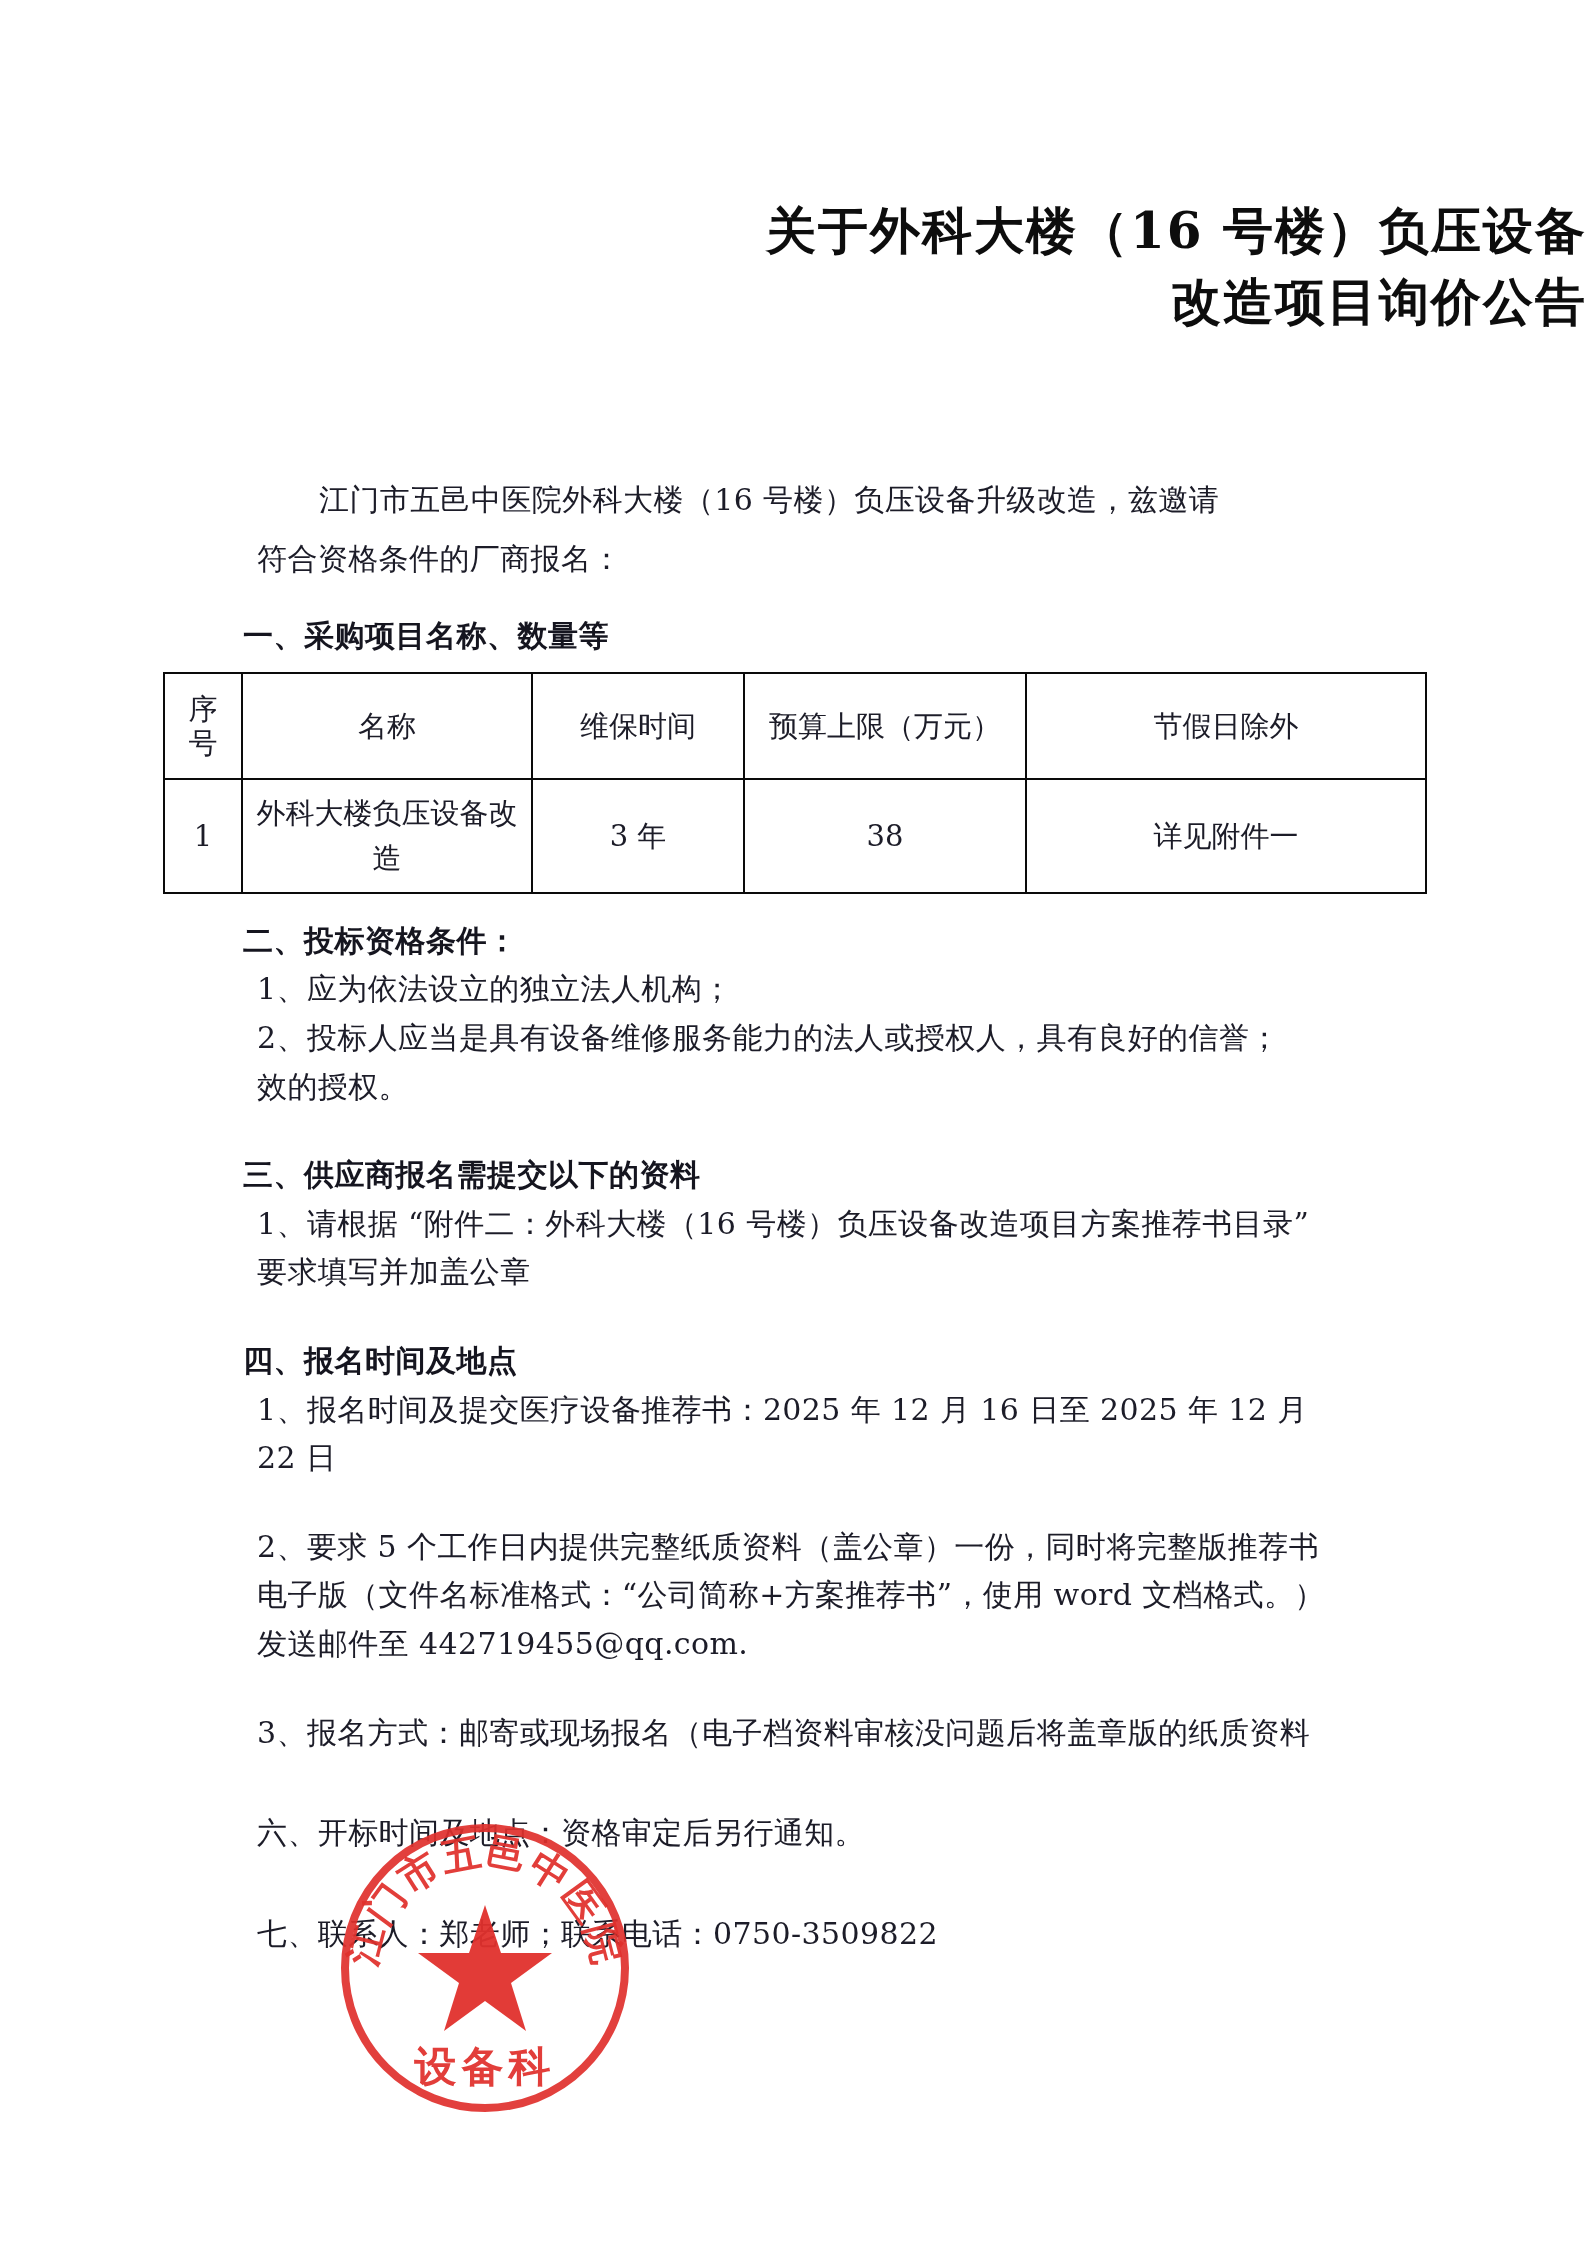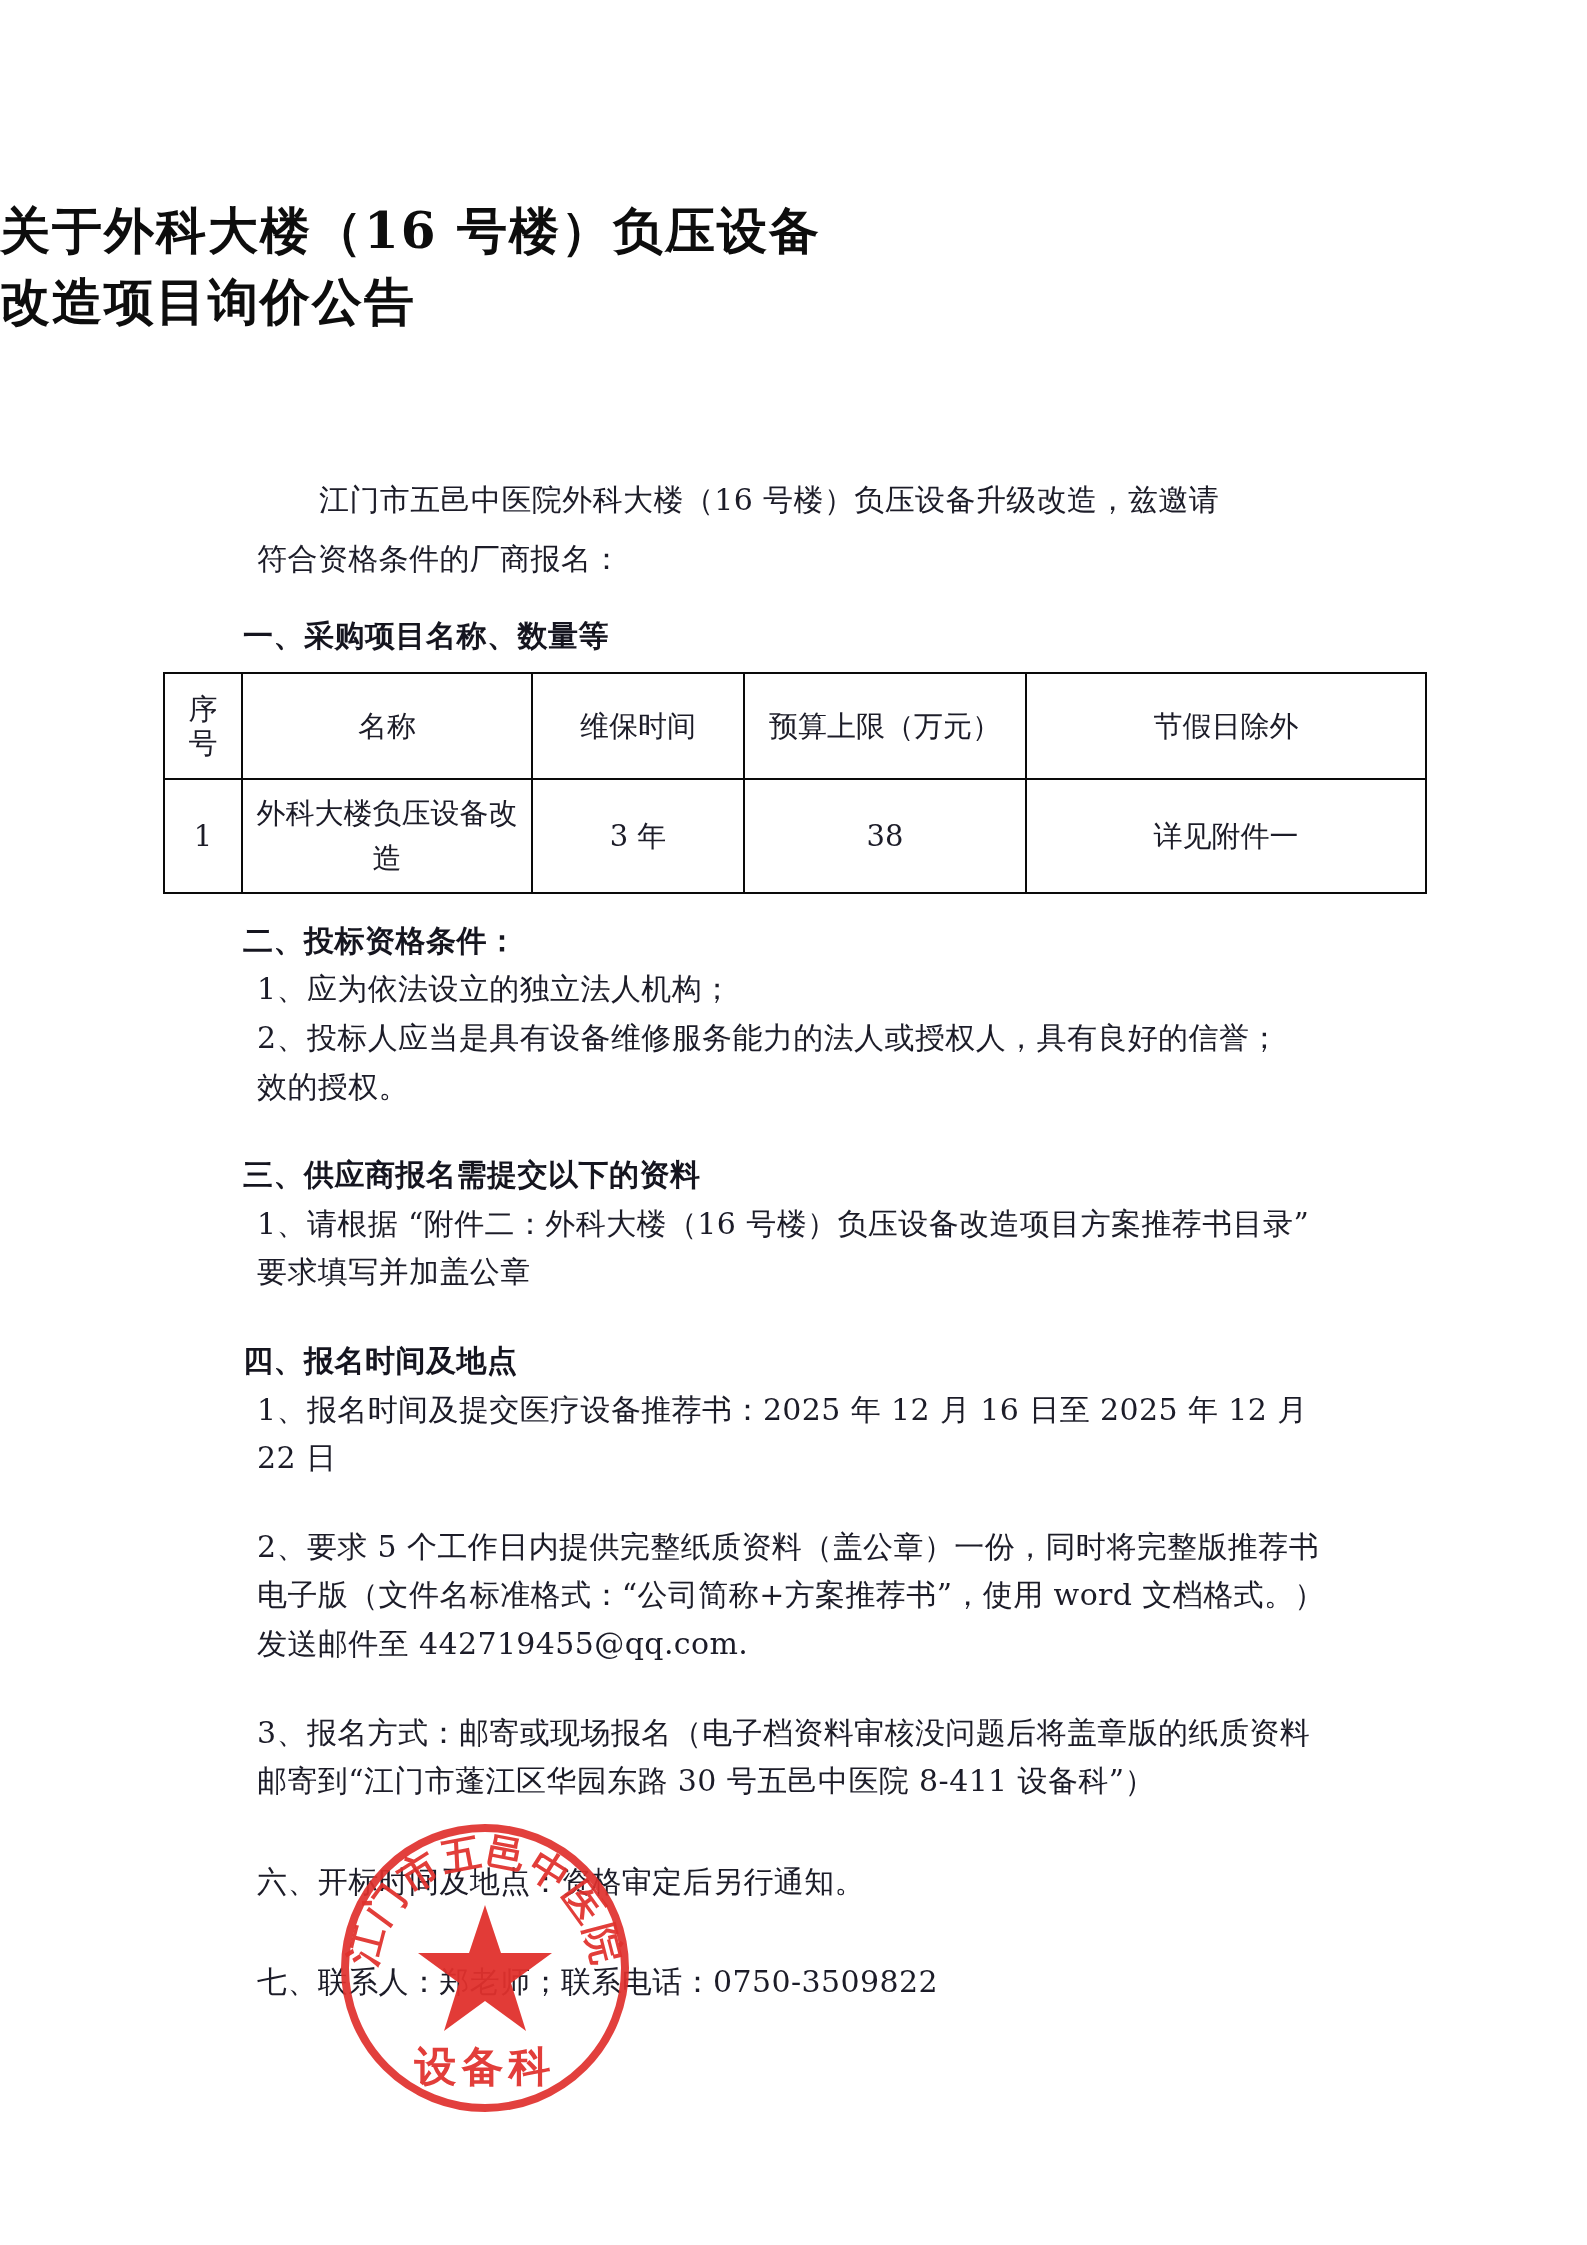--- a/index.html
+++ b/index.html
@@ -24,21 +24,21 @@
     height: 2245px;
     background: #ffffff;
   }
 
   
   .title-block {
     position: absolute;
     left: 0;
     top: 195px;
     width: 1587px;
-    text-align: left;
+    text-align: right;
   }
   .title-line {
     font-size: 50px;
     font-weight: bold;
     letter-spacing: 2px;
     line-height: 1.42;
     color: #0d0d0d;
     white-space: nowrap;
   }
 
@@ -154,21 +154,20 @@
 
     <div class="spacer-md"></div>
 
     <div class="para tight">2、要求 5 个工作日内提供完整纸质资料（盖公章）一份，同时将完整版推荐书</div>
     <div class="para tight">电子版（文件名标准格式：“公司简称+方案推荐书”，使用 word 文档格式。）</div>
     <div class="para tight">发送邮件至 442719455@qq.com.</div>
 
     <div class="spacer-md"></div>
 
     <div class="para tight">3、报名方式：邮寄或现场报名（电子档资料审核没问题后将盖章版的纸质资料</div>
-    <div class="para tight">邮寄到“江门市蓬江区华园东路 30 号五邑中医院 8-411 设备科”）</div>
 
     <div class="spacer-lg"></div>
 
     <div class="para tight">六、开标时间及地点：资格审定后另行通知。</div>
 
     <div class="spacer-lg"></div>
 
     <div class="para tight">七、联系人：郑老师；联系电话：0750-3509822</div>
 
   </div>

